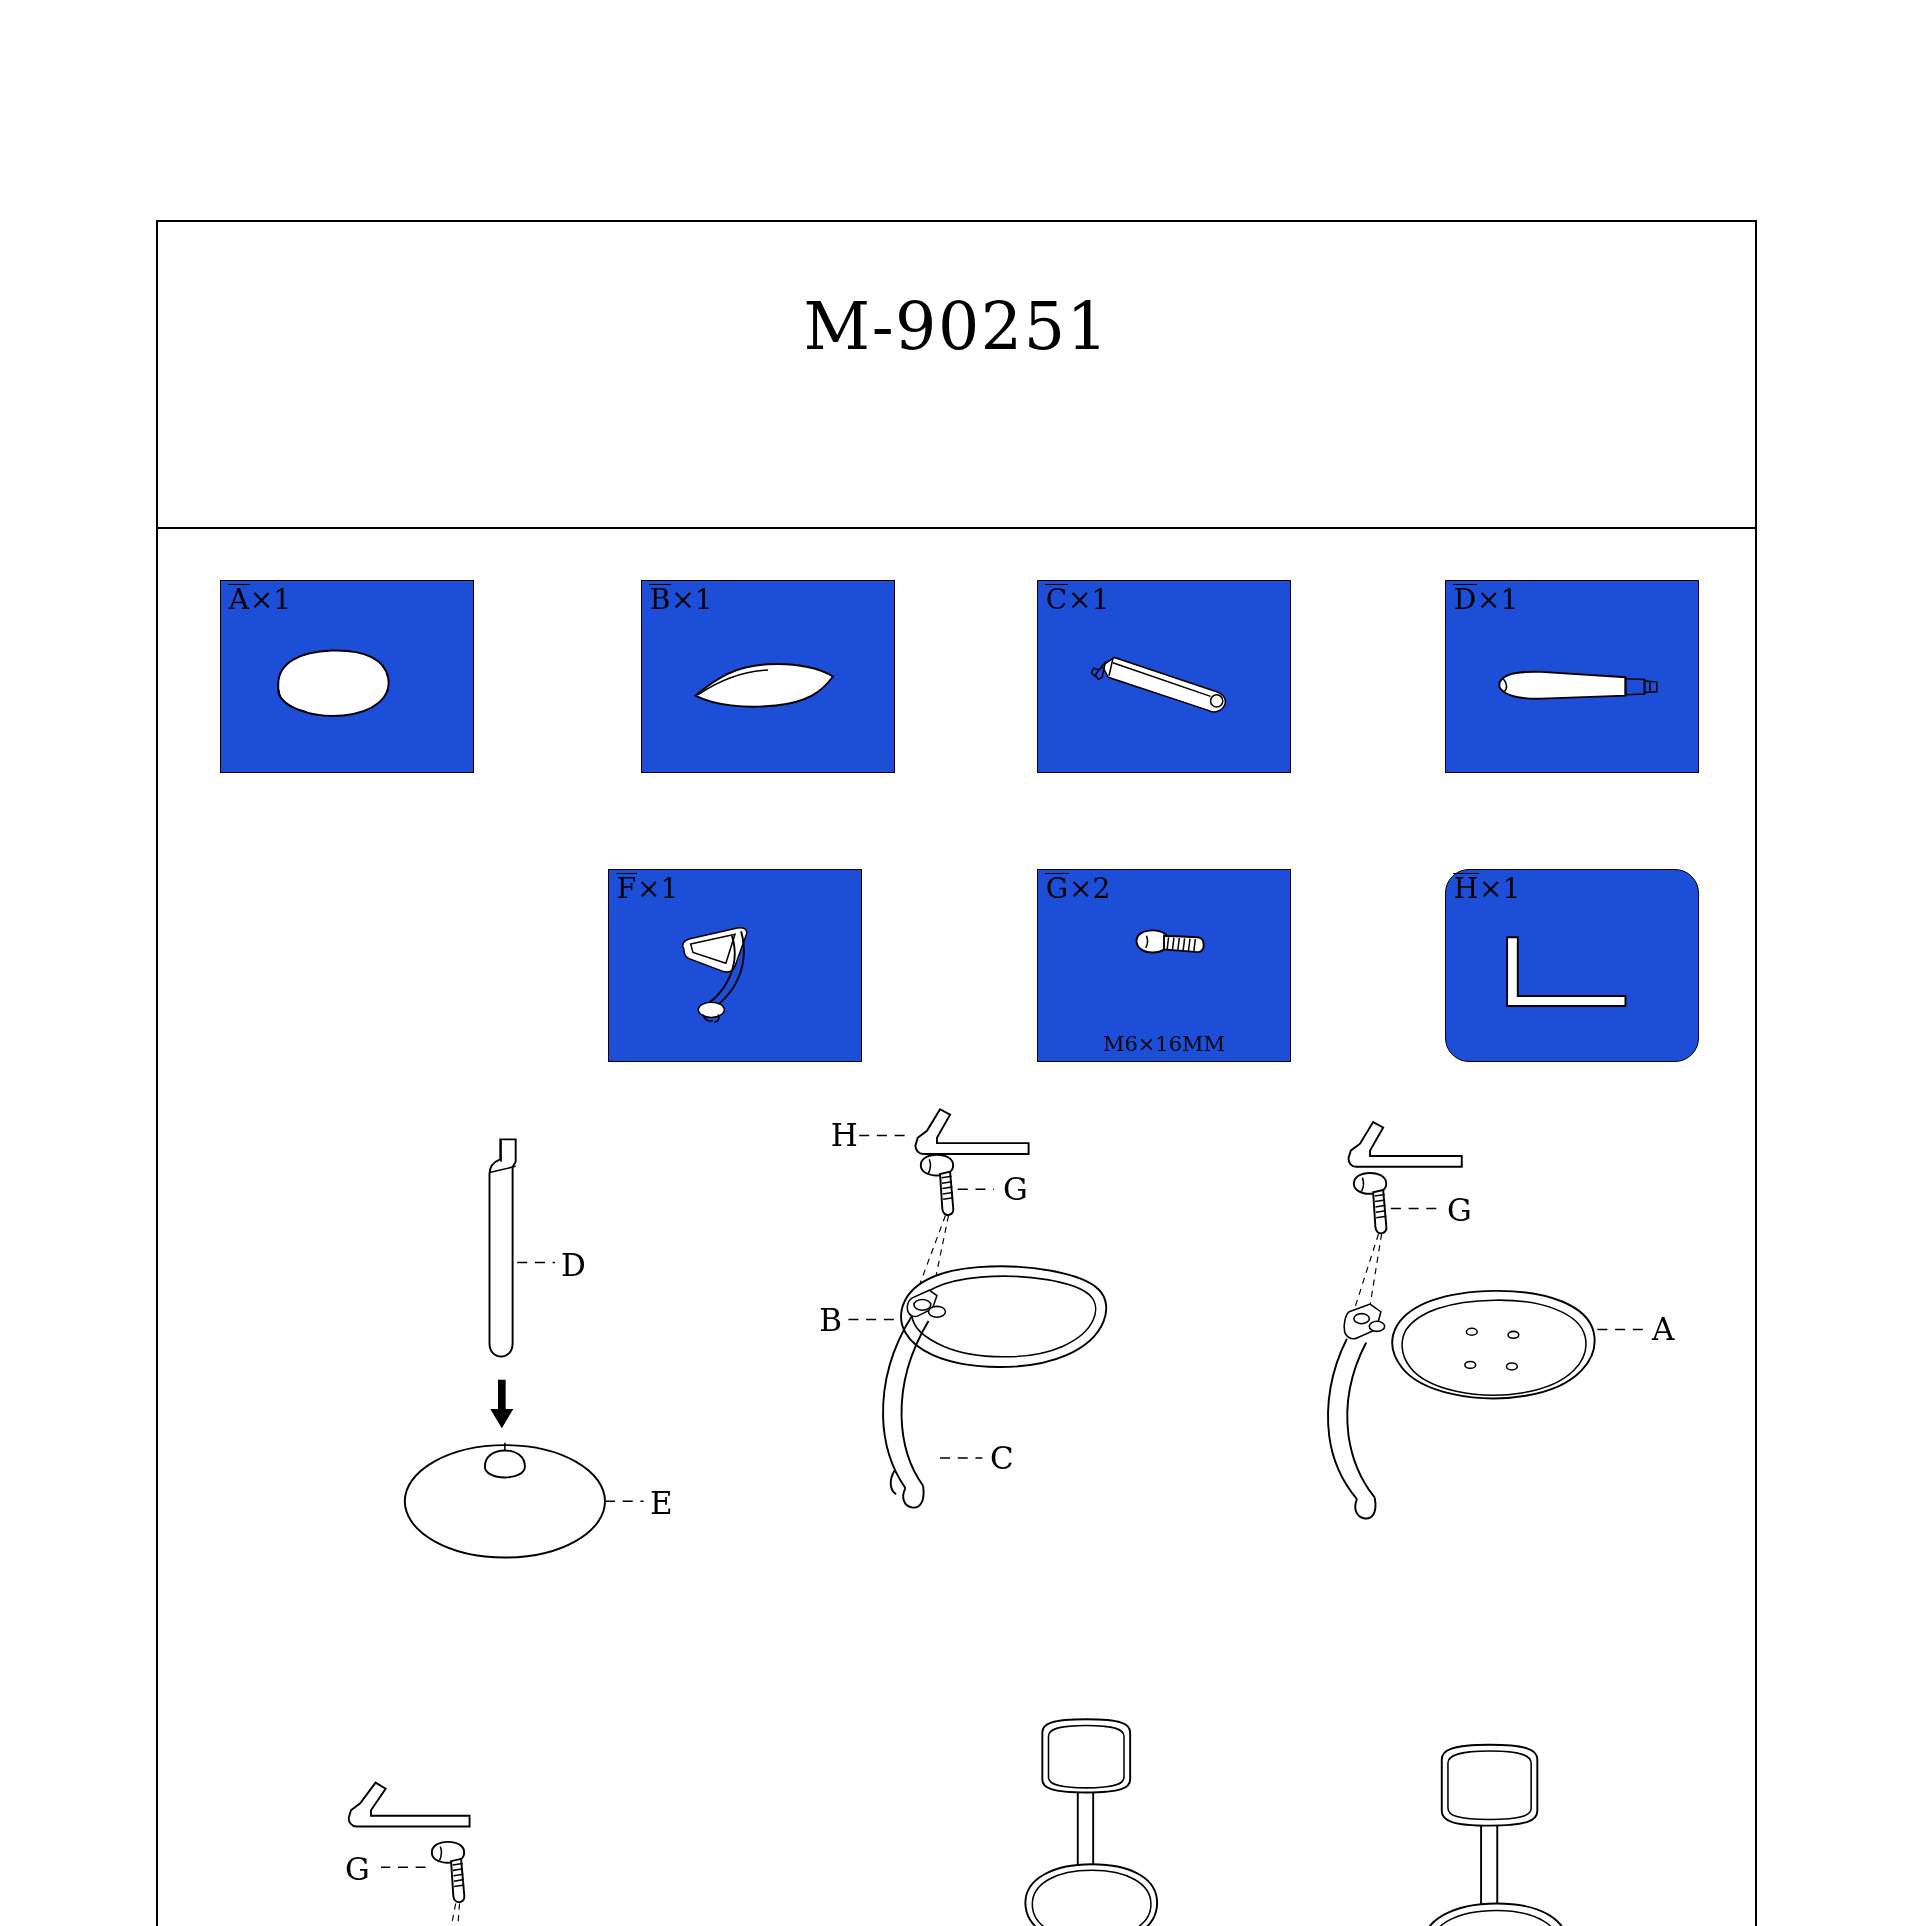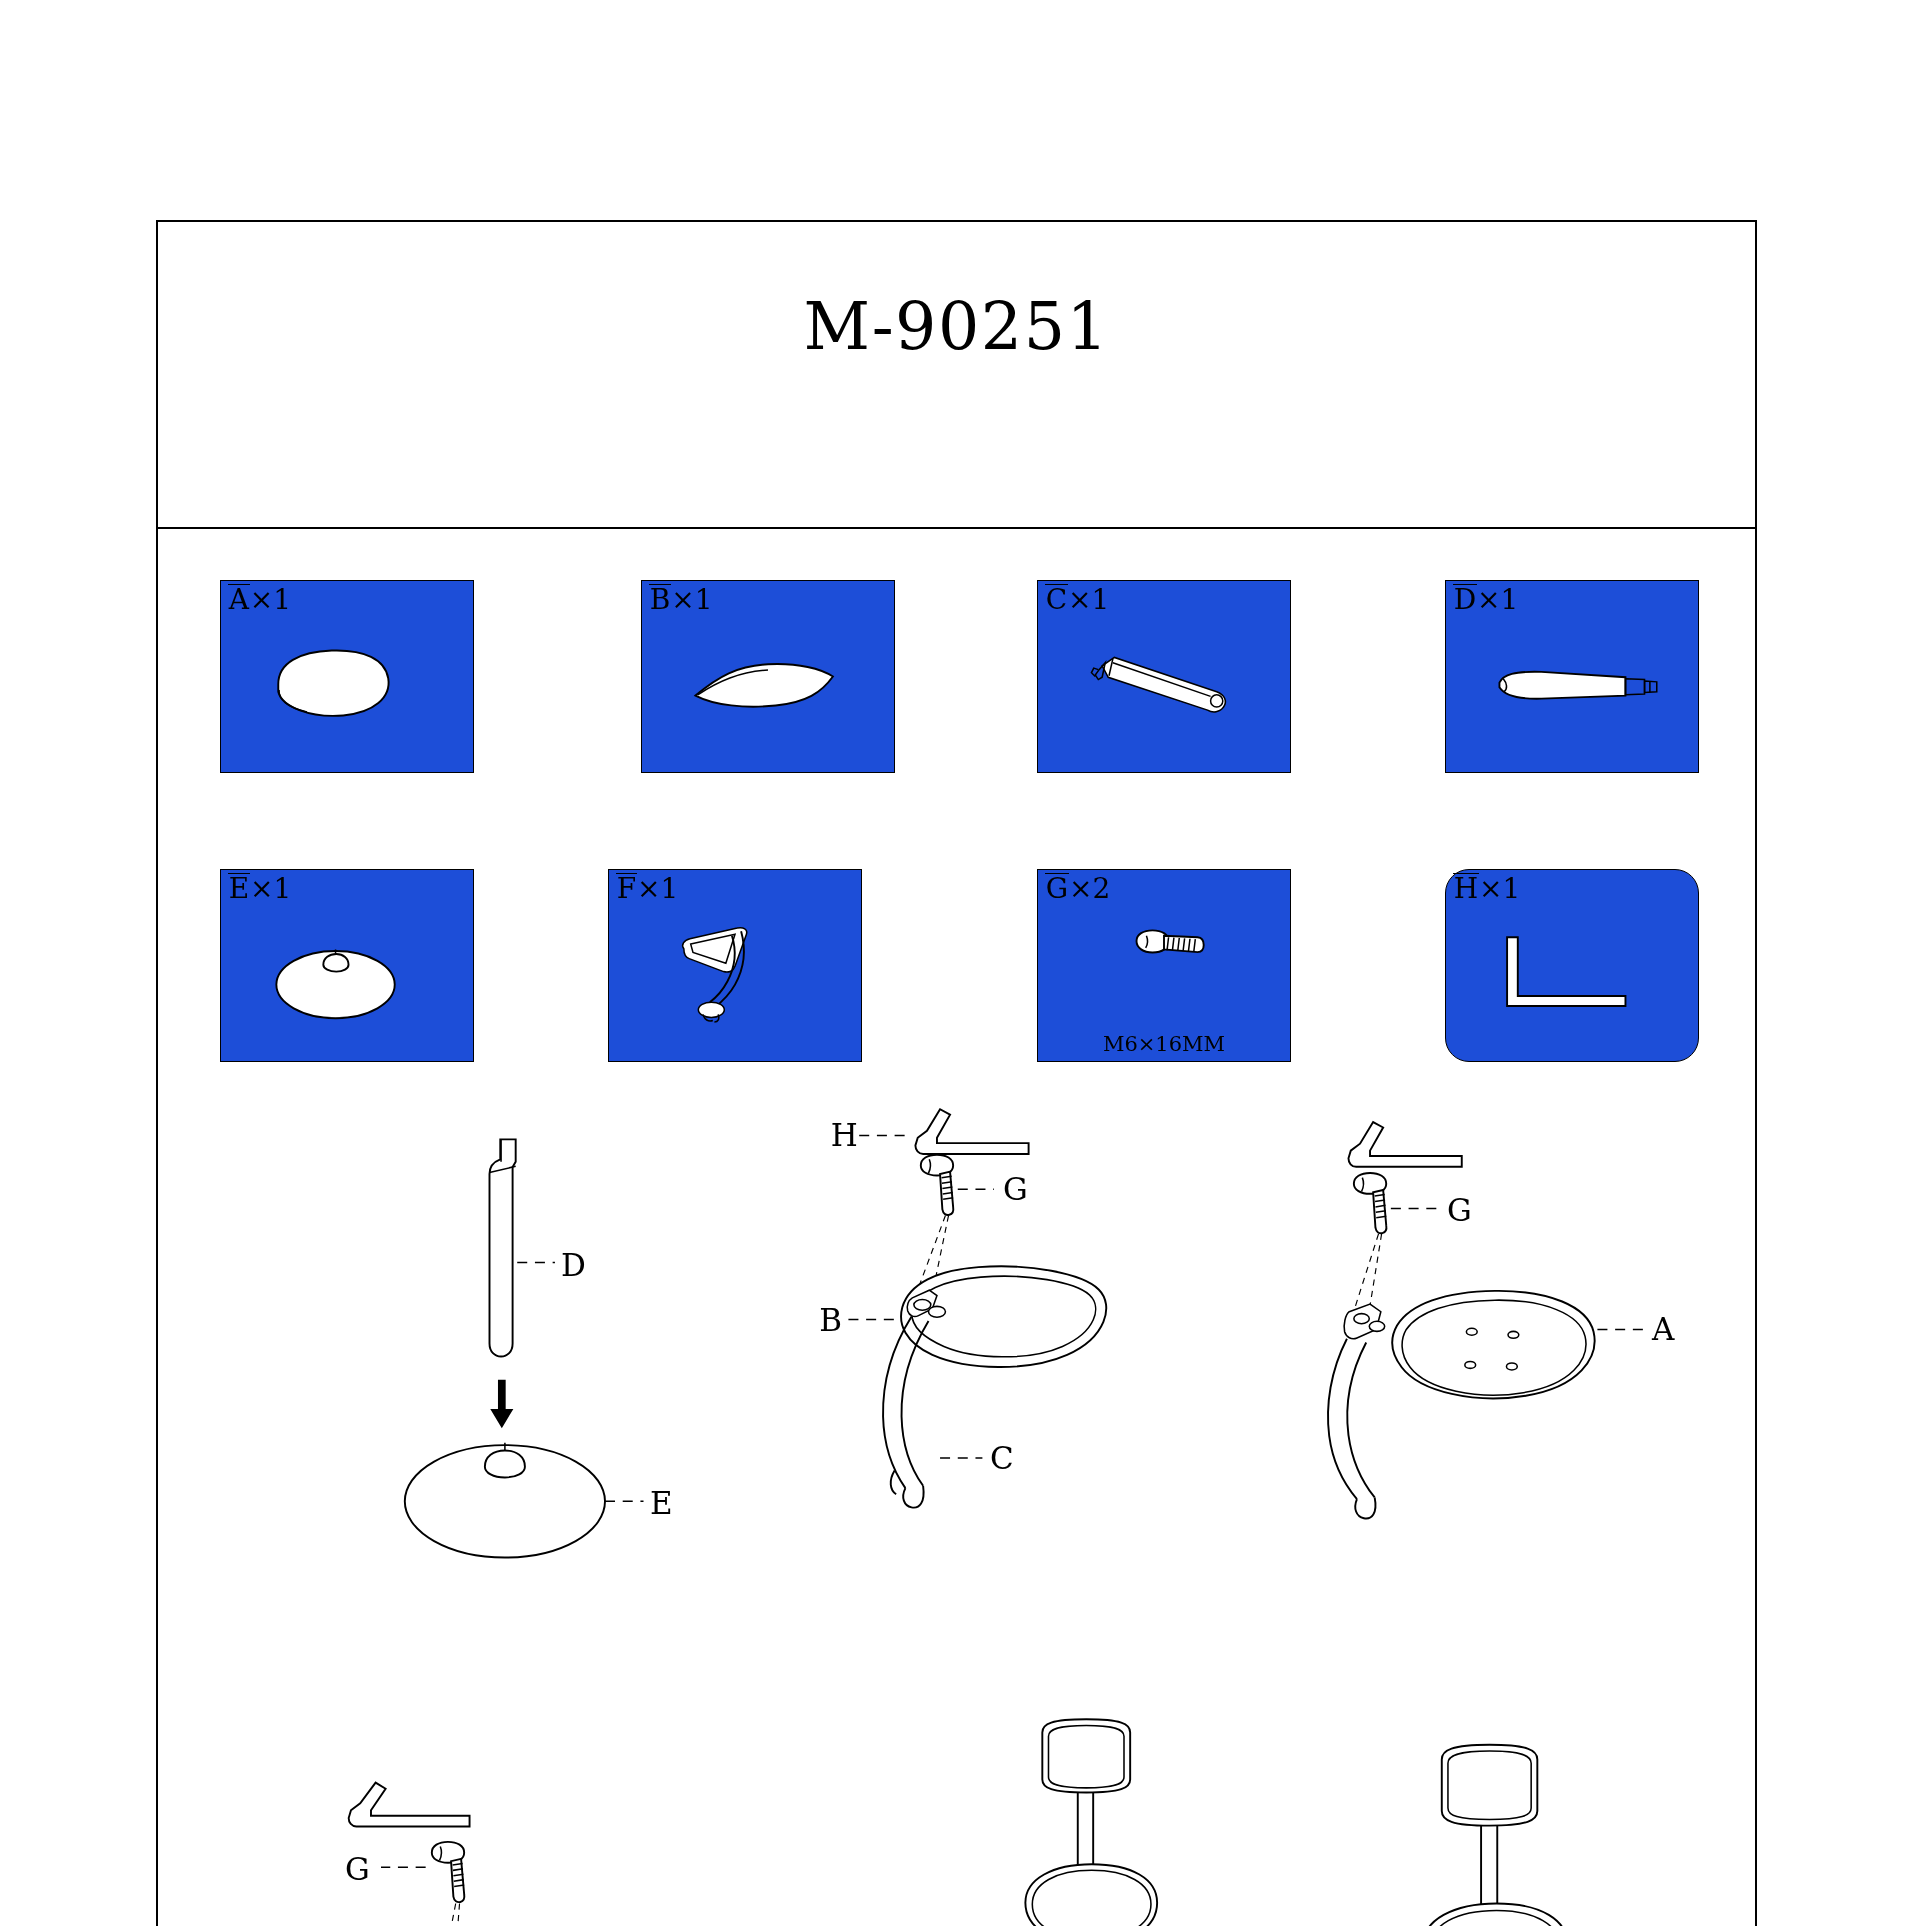--- a/index.html
+++ b/index.html
@@ -182,28 +182,20 @@
         <div class="plabel"><span class="ltr">D</span><span>×1</span></div>
         <svg class="part-art" viewBox="0 0 660 500">
           <path class="fillw" d="M140 266 C150 244 180 236 250 238 L470 252 L470 300 L250 308 C180 310 150 294 140 278 Z"></path>
           <path class="ln-thin" d="M470 256 L520 258 L520 296 L470 298 Z"></path>
           <path class="ln-thin" d="M520 262 L552 264 L552 290 L520 292 Z"></path>
           <path class="ln-thin" d="M534 264 L534 291"></path>
           <path class="ln-thin" d="M150 256 C160 268 162 282 152 290"></path>
         </svg>
       </div>
 
-      <div class="part-box" style="left:0px;top:289px;">
-        <div class="plabel"><span class="ltr">E</span><span>×1</span></div>
-        <svg class="part-art" viewBox="0 0 660 500">
-          <ellipse class="fillw" cx="300" cy="300" rx="155" ry="88"></ellipse>
-          <path class="fillw" d="M268 248 C268 230 284 220 302 220 C320 220 334 231 334 248 C334 258 320 266 302 266 C284 266 268 258 268 248 Z"></path>
-          <path class="ln-thin" d="M300 220 L300 208"></path>
-        </svg>
-      </div>
 
       <div class="part-box" style="left:388px;top:289px;">
         <div class="plabel"><span class="ltr">F</span><span>×1</span></div>
         <svg class="part-art" viewBox="0 0 660 500">
           <path class="fillw-thin" d="M196 206 C188 196 196 184 212 180 L336 152 C352 148 364 156 360 168 L330 252 C326 264 314 270 300 266 L210 232 C200 228 196 218 196 206 Z"></path>
           <path class="ln-thin" d="M214 194 L330 168 L306 244 L220 216 Z"></path>
           <path class="ln" d="M346 160 C360 210 352 260 330 300 C312 332 292 348 276 360"></path>
           <path class="ln" d="M322 172 C336 216 328 258 310 292 C294 322 278 336 264 346"></path>
           <ellipse class="fillw-thin" cx="268" cy="366" rx="34" ry="20"></ellipse>
           <path class="ln-thin" d="M246 378 C250 392 260 398 272 394"></path>

